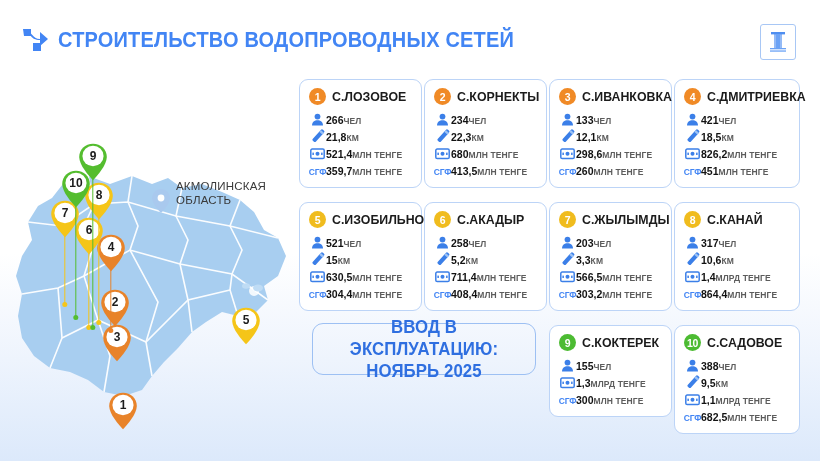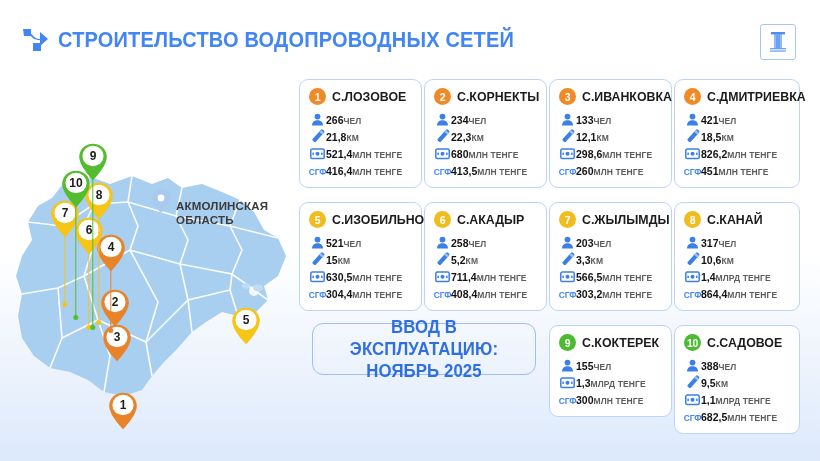--- a/index.html
+++ b/index.html
@@ -28,22 +28,22 @@
     position: absolute; left: 760px; top: 24px;
     width: 36px; height: 36px; border: 1.6px solid #a8c7f5;
     border-radius: 3px; background: #fff;
     display: flex; align-items: center; justify-content: center;
   }
 
   
   #map-area { position: absolute; left: 0; top: 60px; width: 300px; height: 401px; }
   #map-svg { position: absolute; left: -8px; top: 20px; }
   #region-label {
-    position: absolute; left: 176px; top: 140px;
-    font-size: 11.5px; font-weight: 700; color: #3a3a3a;
+    position: absolute; left: 176px; top: 120px;
+    font-size: 11.5px; font-weight: 400; color: #3a3a3a;
     line-height: 13.5px; letter-spacing: .2px;
   }
   #region-pin { position: absolute; left: 152px; top: 129px; width: 18px; height: 24px; }
 
   .marker { position: absolute; }
   .marker .stem {
     position: absolute; left: 50%; top: 19px; width: 1.4px;
     transform: translateX(-50%);
   }
   .marker .stem .dot {
@@ -296,21 +296,21 @@
             <circle cx="7.5" cy="5.8" r="2" fill="#3b7fe8"></circle>
             <rect x="2.4" y="4.6" width="1.5" height="2.4" fill="#3b7fe8"></rect>
             <rect x="11.1" y="4.6" width="1.5" height="2.4" fill="#3b7fe8"></rect>
           </svg>
         </div>
         <span class="row-val">521,4</span>
         <span class="row-unit">МЛН ТЕНГЕ</span>
       </div>
       <div class="row">
         <div class="row-icon sgf-icon">СГФ</div>
-        <span class="row-val">416,4</span>
+        <span class="row-val">359,7</span>
         <span class="row-unit">МЛН ТЕНГЕ</span>
       </div>
     </div>
     <div class="card" style="left: 424px; top: 79px; width: 123px; height: 109px;">
       <div class="card-head">
         <div class="badge" style="background: rgb(240, 138, 38);">2</div>
         <div class="card-title">С.КОРНЕКТЫ</div>
       </div>
       <div class="row">
         <div class="row-icon">

